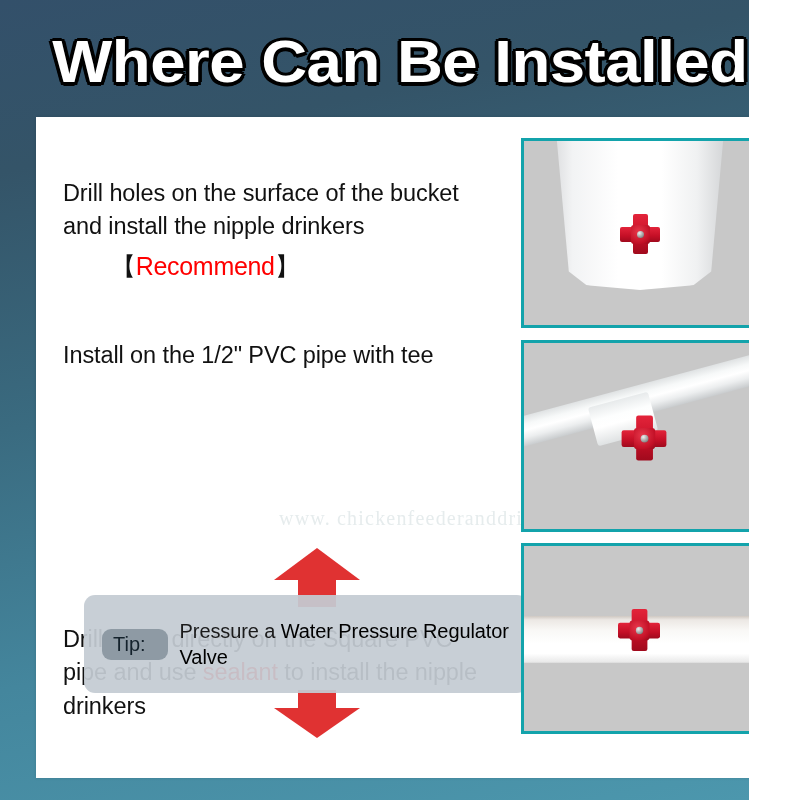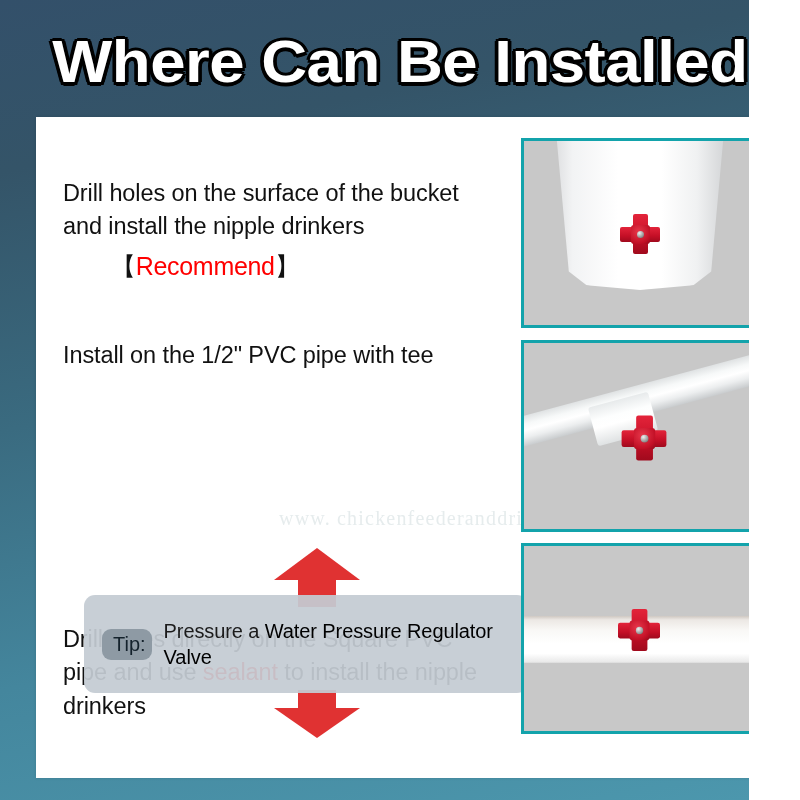--- a/index.html
+++ b/index.html
@@ -169,21 +169,21 @@
     background: rgba(196, 203, 211, 0.93);
     border-radius: 11px;
     display: flex;
     align-items: center;
   }
   .tip-badge {
     margin-left: 18px;
     background: #8e9aa4;
     color: #14222c;
     border-radius: 9px;
-    padding: 4px 6px 5px 11px;
+    padding: 4px 22px 5px 11px;
     font-size: 20px;
     line-height: 1.1;
     flex: 0 0 auto;
   }
   .tip-text {
     margin-left: 12px;
     font-size: 20px;
     line-height: 1.32;
     color: #1b1b1b;
     letter-spacing: -0.1px;

